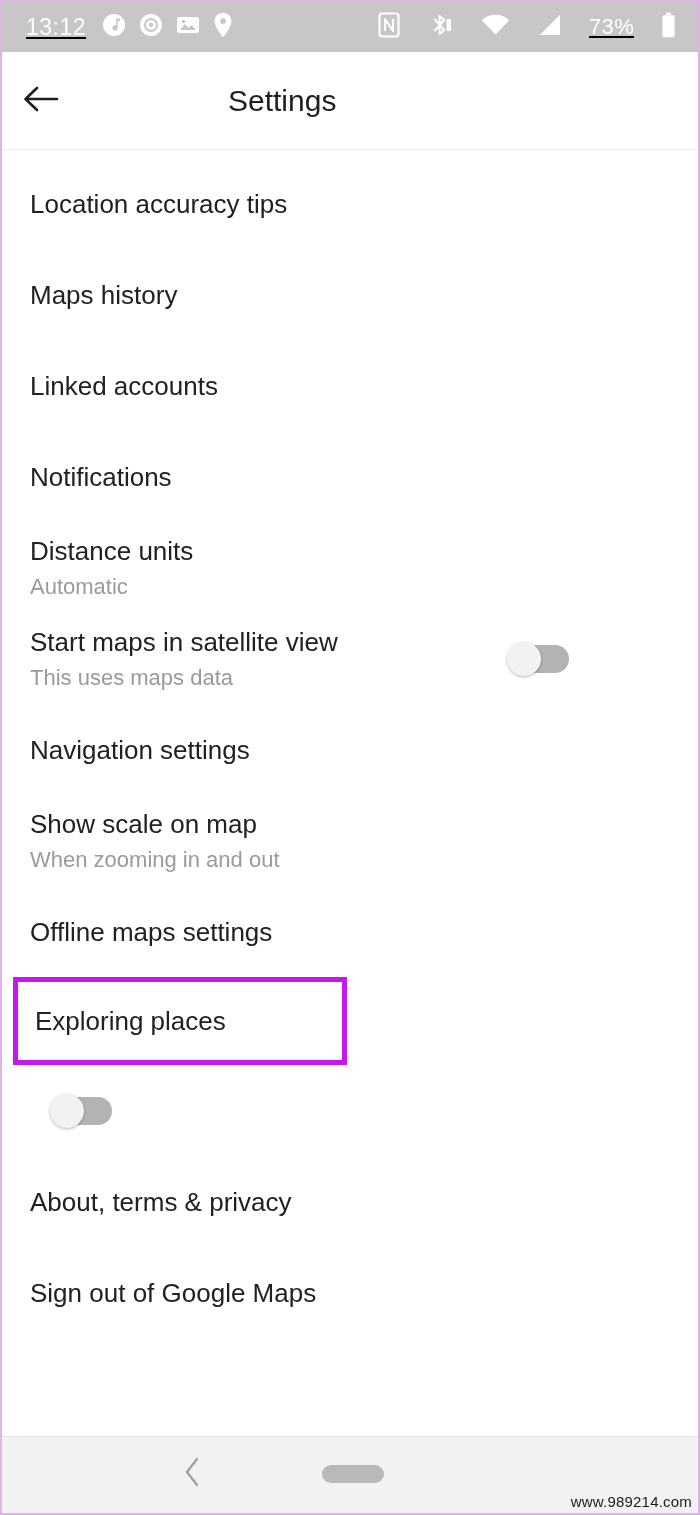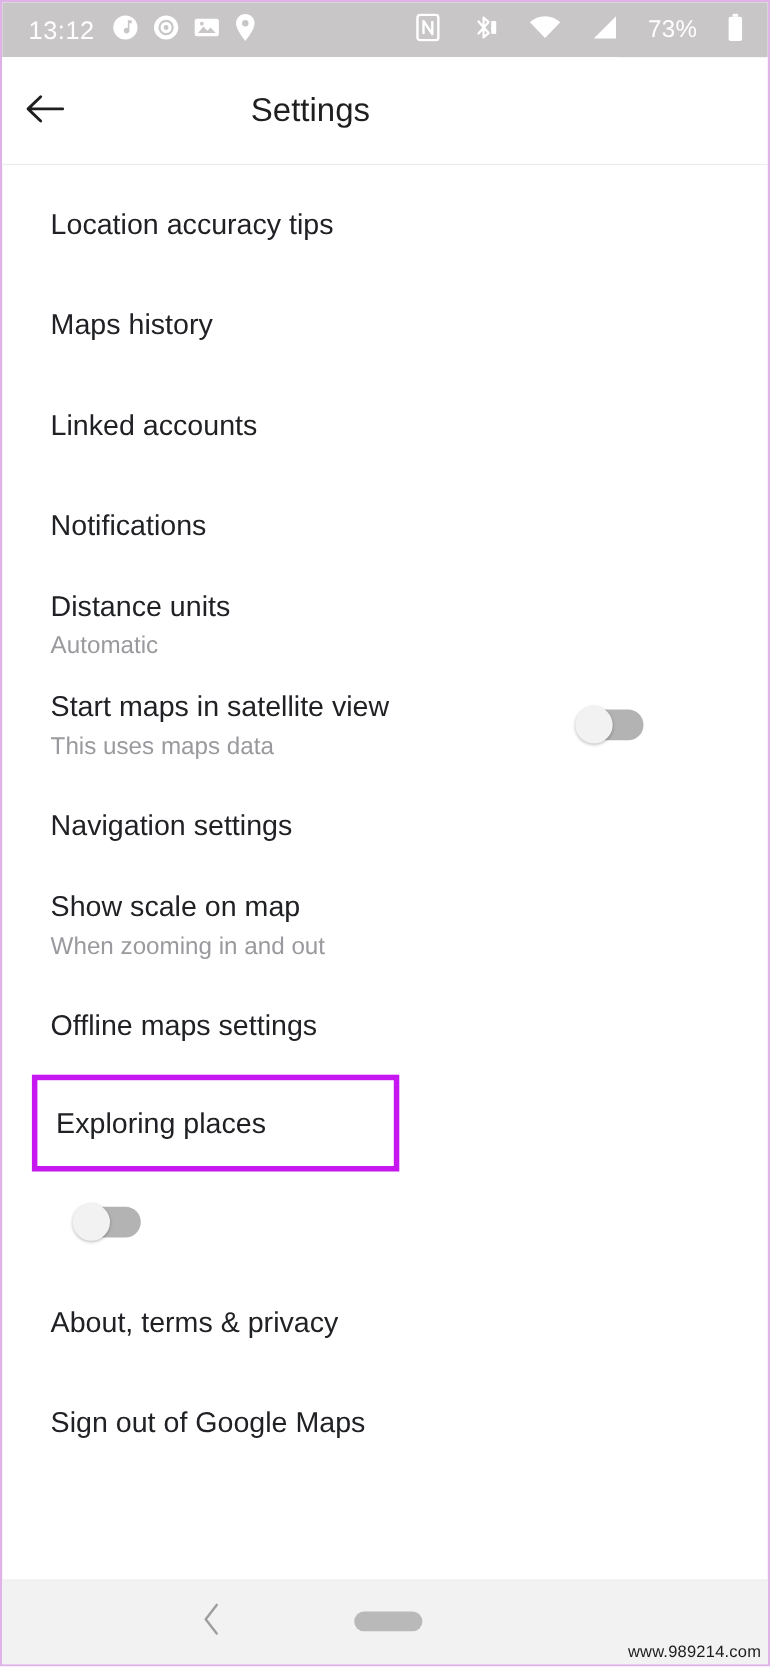--- a/index.html
+++ b/index.html
@@ -23,20 +23,21 @@
   
   #status-bar {
     position: absolute;
     left: 0; top: 0;
     width: 696px;
     height: 50px;
     background: #c9c6c8;
     display: flex;
     align-items: center;
     padding: 0 22px 0 24px;
+    text-decoration: underline;
   }
   #status-clock {
     color: #ffffff;
     font-size: 23px;
     letter-spacing: 0.5px;
     margin-right: 16px;
   }
   .sb-left-icons, .sb-right-icons {
     display: flex;
     align-items: center;
@@ -79,21 +80,21 @@
     position: absolute;
     left: 0; top: 147px;
     width: 696px;
     height: 1px;
     background: #ececec;
   }
 
   
   #settings-list {
     position: absolute;
-    left: 16px; top: 148px;
+    left: 0; top: 148px;
     width: 601px;
     height: 1286px;
     background: #ffffff;
     padding-top: 8px;
   }
 
   .row {
     position: relative;
     display: flex;
     align-items: center;

